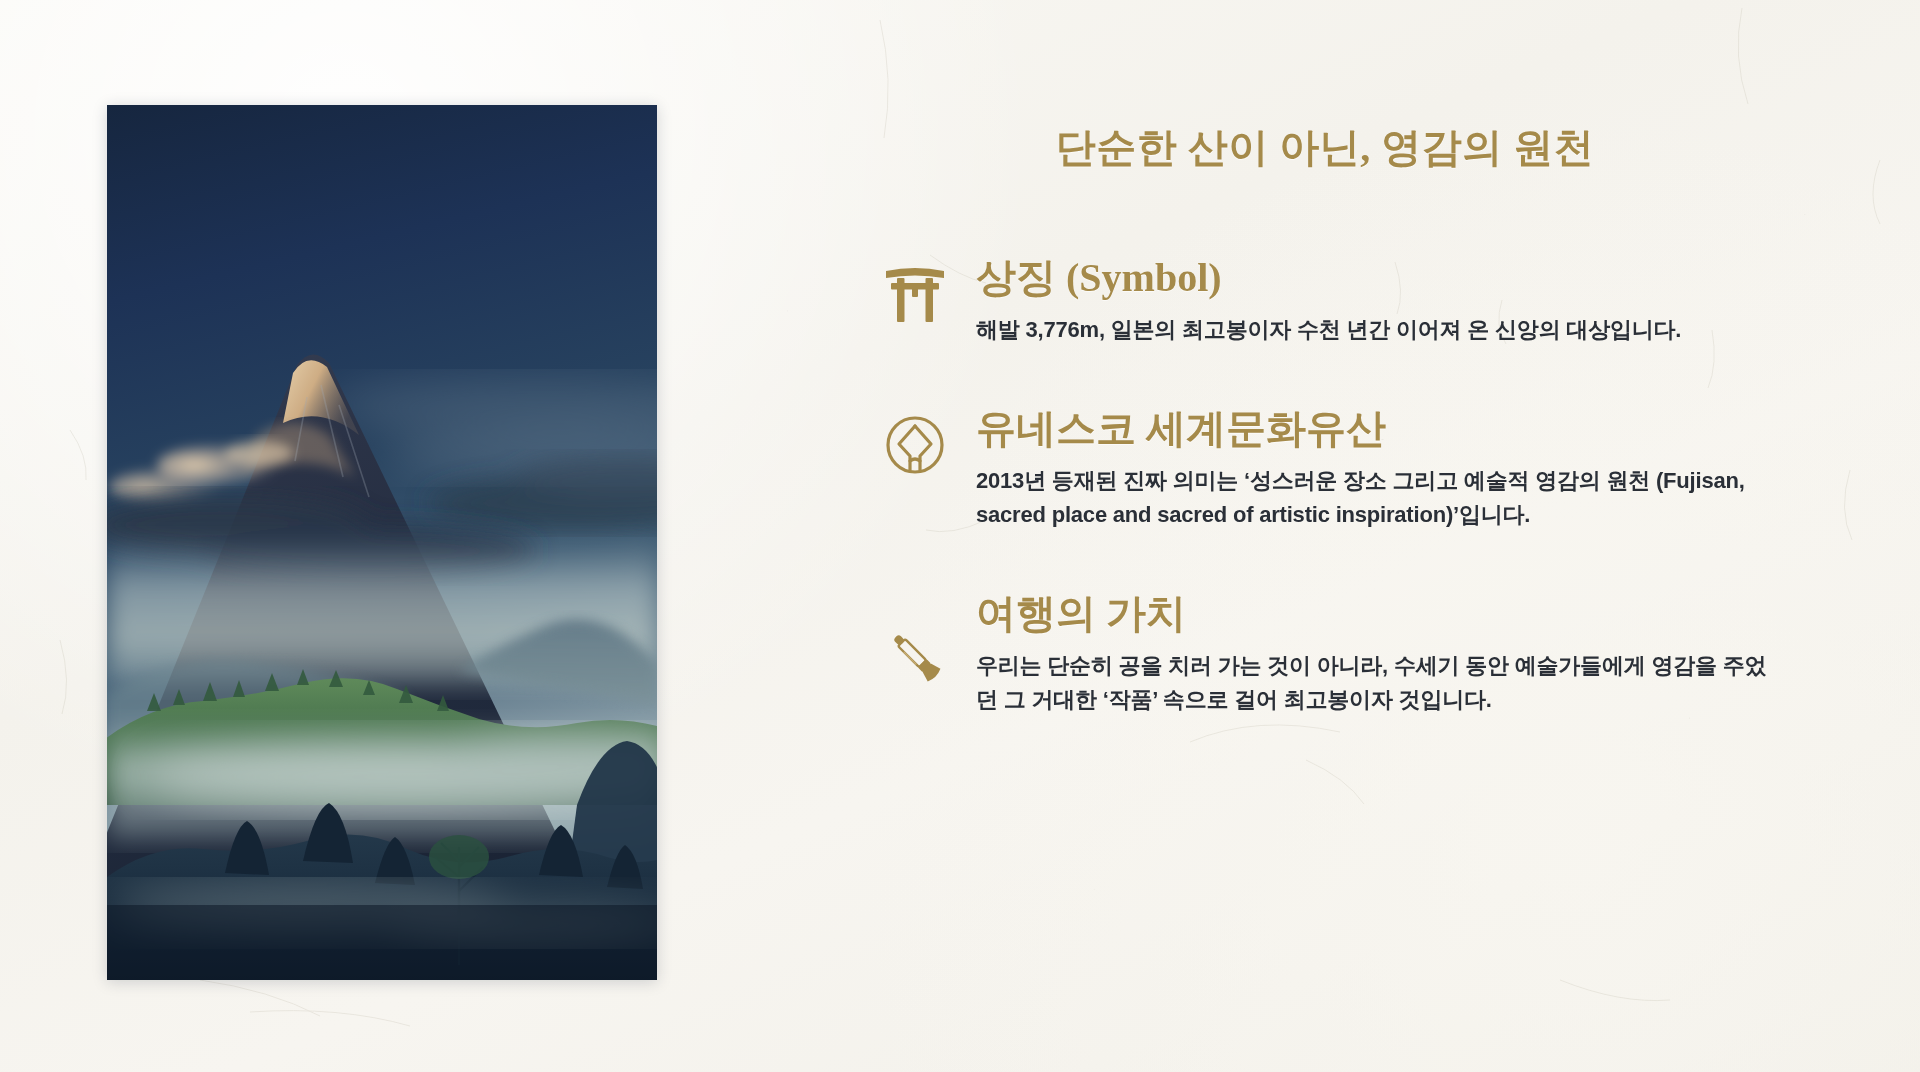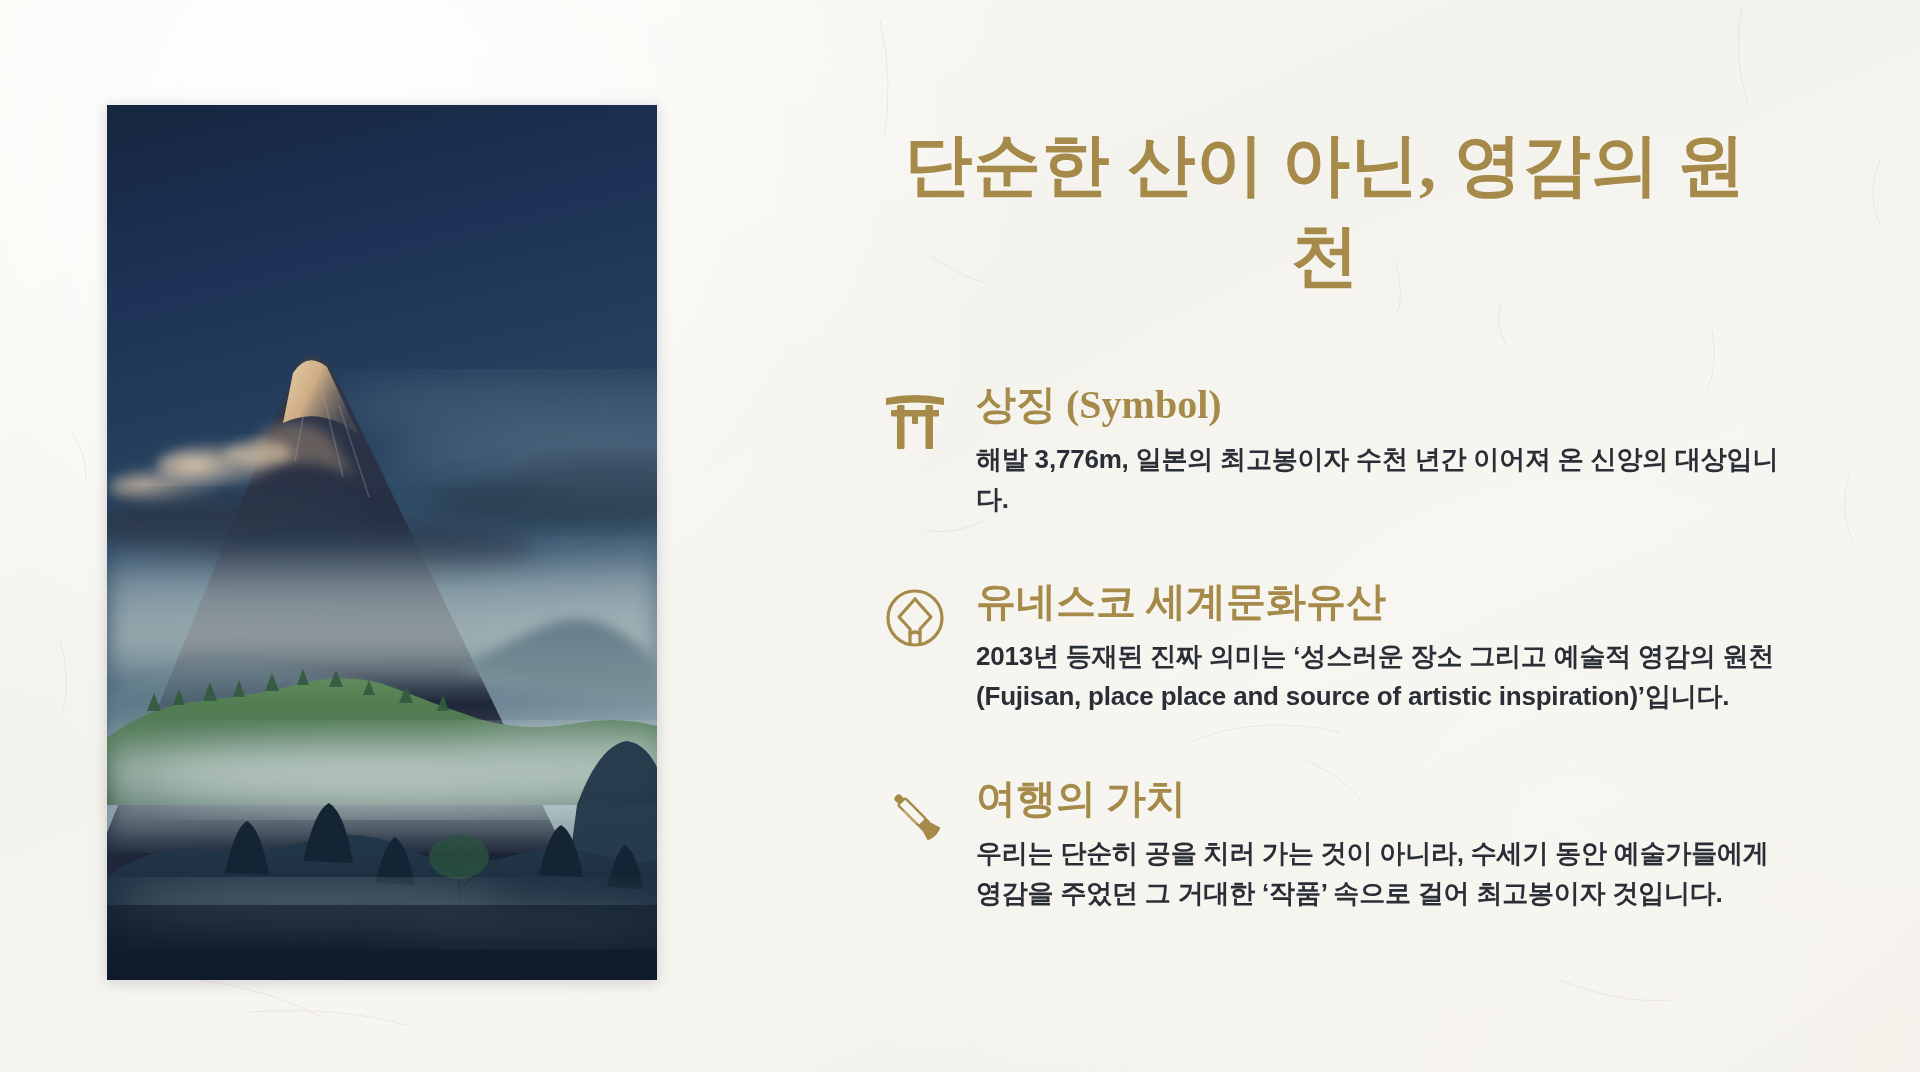--- a/index.html
+++ b/index.html
@@ -57,36 +57,36 @@
   #content {
     position:absolute;
     left:880px; top:120px;
     width:960px;
   }
 
   #page-title {
     color:#a58a4a;
     font-family:"Liberation Serif", serif;
     font-weight:700;
-    font-size:68px;
+    font-size:40px;
     letter-spacing:.5px;
     text-align:center;
     padding-right:70px;
     text-shadow:0 1px 1px rgba(255,255,255,.7);
   }
 
   #feature-list { margin-top:78px; }
 
   .feature-row {
     display:flex;
     align-items:flex-start;
     gap:26px;
     margin-bottom:58px;
   }
-  .feature-row:last-child { margin-bottom:0; }
+  .feature-row:last-child { margin-bottom:0;align-items:center; }
 
   .feature-icon {
     flex:0 0 70px;
     width:70px; height:70px;
     display:flex; align-items:center; justify-content:center;
     margin-top:6px;
   }
   .feature-icon svg { display:block; }
 
   .feature-body { flex:1 1 auto; padding-top:2px; }
@@ -98,21 +98,21 @@
     font-size:40px;
     line-height:1.15;
     margin-bottom:12px;
     text-shadow:0 1px 0 rgba(255,255,255,.6);
   }
 
   .feature-text {
     color:#2a2f37;
     font-family:"Liberation Sans", sans-serif;
     font-weight:700;
-    font-size:26px;
+    font-size:22px;
     line-height:1.52;
     max-width:810px;
     letter-spacing:-.2px;
   }
 </style>
 </head>
 <body>
 
 <div id="slide">
 
@@ -323,21 +323,21 @@
             <g fill="none" stroke="#a58a4a" stroke-width="3.2">
               <circle cx="31" cy="31" r="27"></circle>
               <path d="M31 12 L47 30 L36 42 L36 56" stroke-linejoin="round" stroke-linecap="round"></path>
               <path d="M31 12 L15 30 L26 42 L26 56" stroke-linejoin="round" stroke-linecap="round"></path>
               <path d="M26 47 Q31 43 36 47" stroke-linecap="round"></path>
             </g>
           </svg>
         </div>
         <div class="feature-body">
           <div class="feature-heading">유네스코 세계문화유산</div>
-          <div class="feature-text">2013년 등재된 진짜 의미는 ‘성스러운 장소 그리고 예술적 영감의 원천 (Fujisan, place place and source of artistic inspiration)’입니다.</div>
+          <div class="feature-text">2013년 등재된 진짜 의미는 ‘성스러운 장소 그리고 예술적 영감의 원천 (Fujisan, sacred place and sacred of artistic inspiration)’입니다.</div>
         </div>
       </div>
 
       <div class="feature-row">
         <div class="feature-icon">
           <svg width="62" height="62" viewBox="0 0 62 62">
             <g transform="rotate(-45 31 31)">
               <rect x="27" y="4" width="8" height="9" rx="3.2" fill="#a58a4a"></rect>
               <rect x="26" y="12" width="10" height="30" rx="2" fill="none" stroke="#a58a4a" stroke-width="2.4"></rect>
               <rect x="25" y="41" width="12" height="7" rx="1.6" fill="#a58a4a"></rect>

